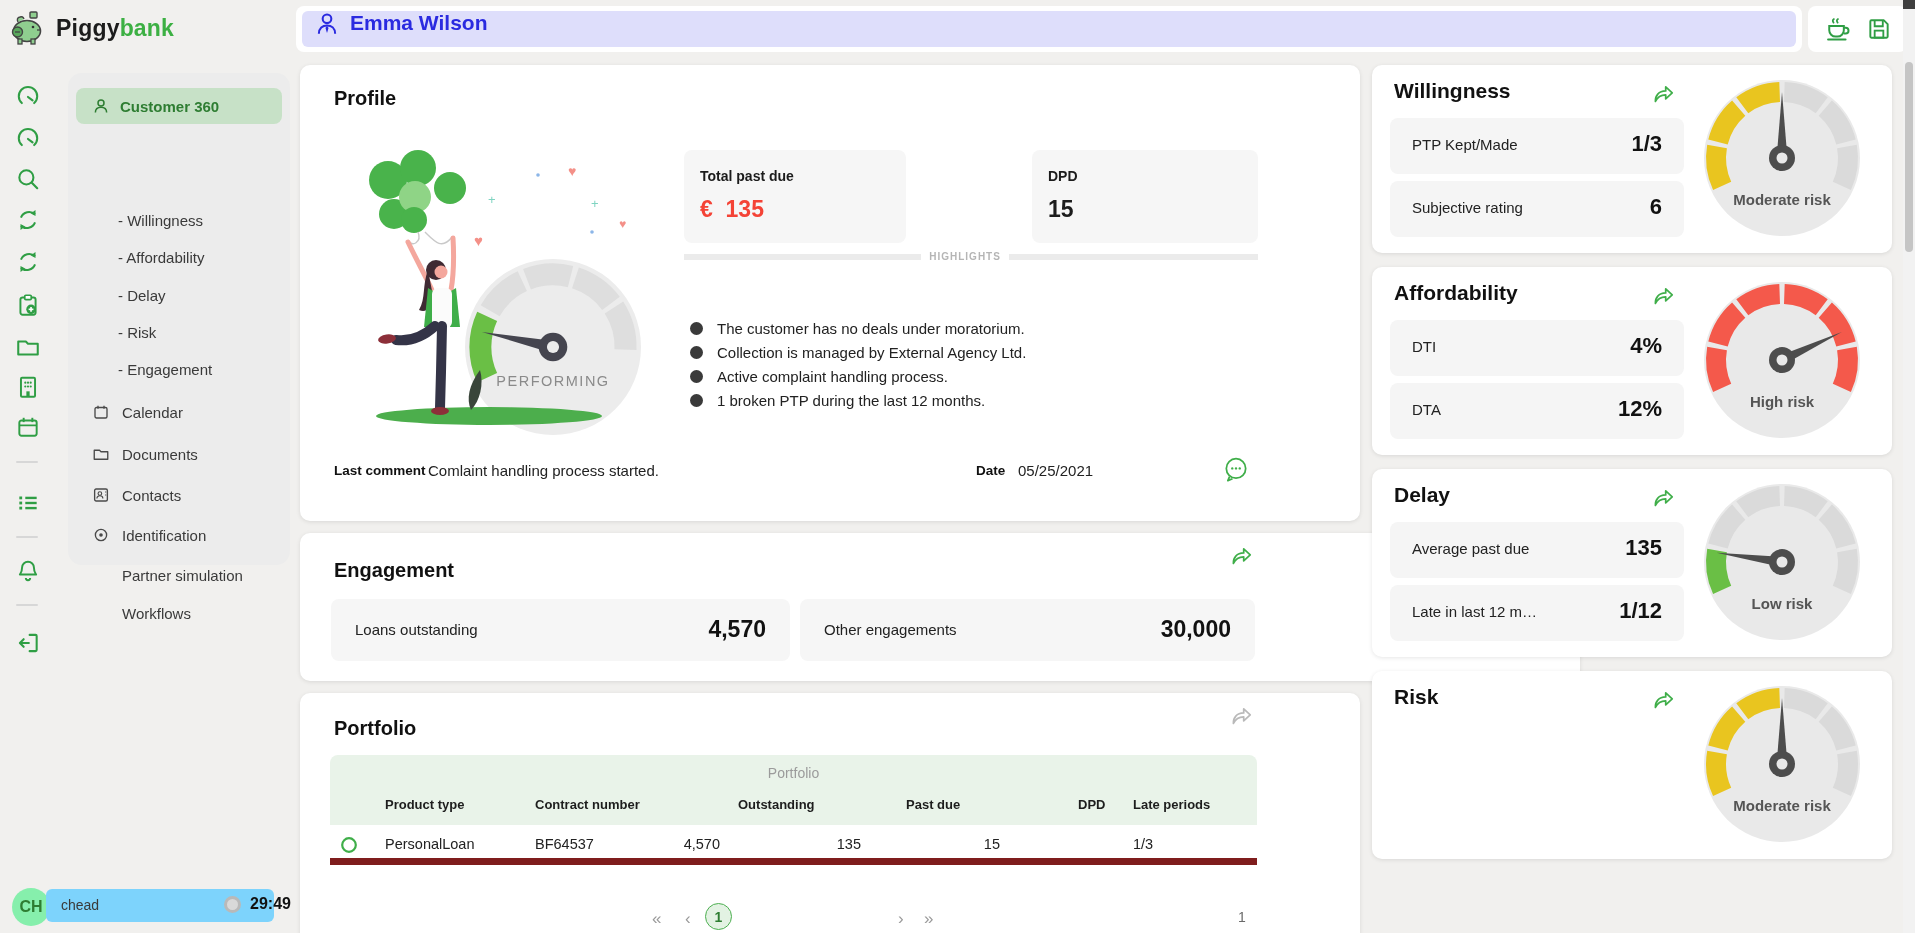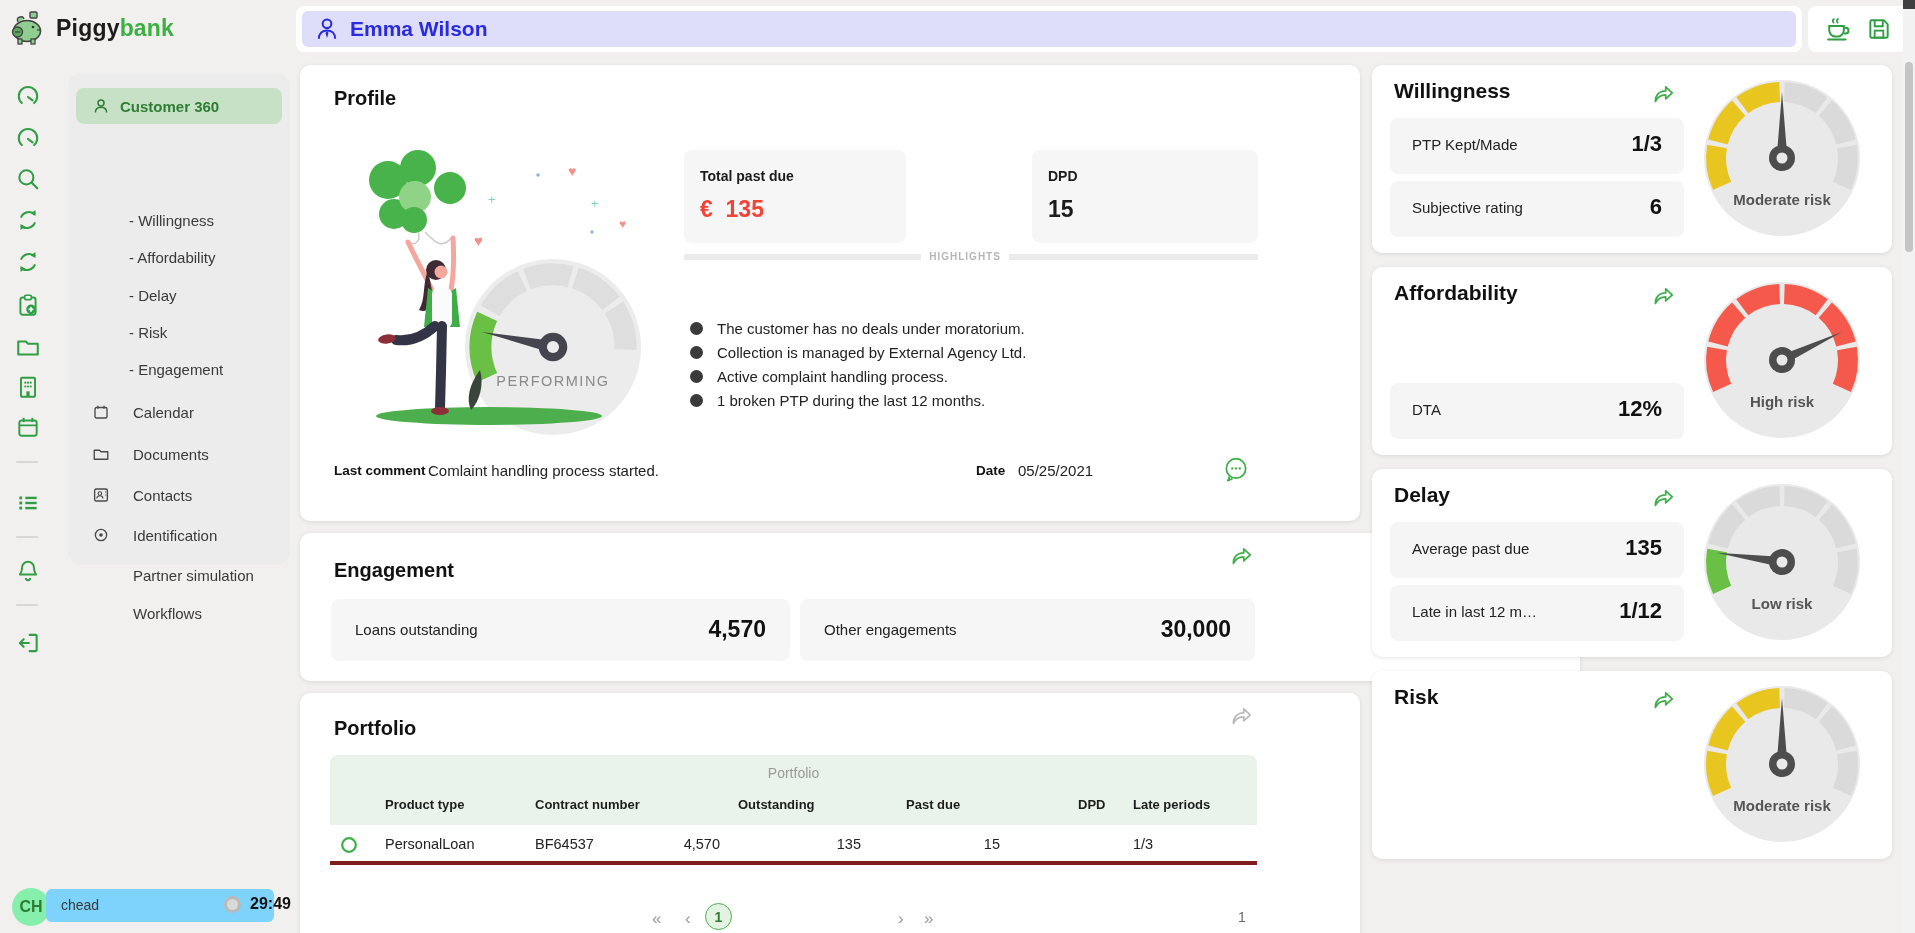--- a/index.html
+++ b/index.html
@@ -19,35 +19,35 @@
             display:flex; align-items:center; justify-content:center; }
 
   
   .brand { position:absolute; left:8px; top:8px; display:flex; align-items:center; gap:8px; }
   .brand-name { font-size:23px; font-weight:bold; letter-spacing:.2px; }
   .brand-name .g { color:#3cb043; }
 
   
   .side { position:absolute; left:68px; top:73px; width:222px; height:492px; background:#ececec; border-radius:14px; }
   .side-item { position:absolute; left:0; width:100%; font-size:15px; color:#3a3a3a; cursor:pointer; display:flex; align-items:center; }
-  .side-item .lbl { margin-left:11px; }
+  .side-item .lbl { margin-left:0; }
   .side-active { position:absolute; left:8px; top:15px; width:206px; height:36px; background:#c7e1c7; border-radius:8px;
                  display:flex; align-items:center; gap:10px; padding-left:16px; color:#2e7d32; font-weight:bold; font-size:15px; cursor:pointer; }
   .sub { padding-left:50px; }
   .withico { padding-left:24px; gap:12px; }
   .user-box { position:absolute; left:46px; top:889px; width:228px; height:33px; background:#7dd3fc; border-radius:6px; }
   .user-box .uname { position:absolute; left:15px; top:8px; font-size:14px; color:#3a3a3a; }
   .user-box .ring { position:absolute; left:178px; top:7px; width:17px; height:17px; border-radius:50%;
                     background:#d9d9d9; border:3px solid #b9b9b9; }
   .user-box .timer { position:absolute; left:204px; top:6px; font-size:16px; font-weight:bold; color:#111; }
 
   
   .topwrap { position:absolute; left:296px; top:6px; width:1506px; height:46px; background:#fff; border-radius:8px; }
   .banner { position:absolute; left:6px; top:5px; width:1494px; height:36px; background:#dedefb; border-radius:6px;
-            display:flex; align-items:center; gap:10px; padding-left:12px; cursor:pointer; }
+            display:flex; gap:10px; padding-left:12px; cursor:pointer; }
   .banner .nm { font-size:21px; font-weight:bold; color:#2a2ae0; }
   .topicons { position:absolute; left:1808px; top:6px; width:99px; height:46px; background:#fff; border-radius:8px;
               display:flex; align-items:center; justify-content:center; gap:14px; }
 
   
   .hl-row { position:absolute; left:384px; top:186px; width:574px; display:flex; align-items:center; gap:8px; }
   .hl-bar { height:6px; background:#ebebeb; flex:1; }
   .hl-txt { font-size:10px; font-weight:bold; color:#b5b5b5; letter-spacing:1px; }
   .bullet-row { position:absolute; left:390px; width:600px; height:22px; display:flex; align-items:center; gap:14px; }
   .bullet-dot { width:13px; height:13px; border-radius:50%; background:#3a3a3a; flex:none; }
@@ -55,21 +55,21 @@
   .minilbl { font-size:13.5px; font-weight:bold; color:#111; }
   .minival { font-size:15px; color:#222; }
 
   
   .kv-label { font-size:15px; color:#222; }
   .kv-value { font-size:23px; font-weight:bold; color:#111; }
   .tbl { position:absolute; left:30px; top:62px; width:927px; }
   .tbl-band { position:relative; height:70px; background:#e9f3e9; border-radius:8px 8px 0 0; }
   .tbl-cap { position:absolute; top:10px; width:100%; text-align:center; font-size:14px; color:#9b9b9b; }
   .th { position:absolute; top:42px; font-size:13px; font-weight:bold; color:#1d1d1d; }
-  .tbl-row { position:relative; height:40px; background:#fff; border-bottom:4px solid #7f1d1d; cursor:pointer; }
+  .tbl-row { position:relative; height:40px; background:#fff; border-bottom:7px solid #7f1d1d; cursor:pointer; }
   .td { position:absolute; top:11px; font-size:14.5px; color:#222; }
   .num { text-align:right; width:90px; }
   .pgbtn { position:absolute; font-size:17px; color:#9a9a9a; cursor:pointer; }
   .pgnum { position:absolute; width:27px; height:27px; border-radius:50%; background:#e3f2e3; border:1.5px solid #4caf50;
            color:#2e7d32; font-weight:bold; font-size:14px; display:flex; align-items:center; justify-content:center; cursor:pointer; }
 
   
   .rcard { position:absolute; left:1372px; width:520px; height:188px; background:#fff; border-radius:10px; box-shadow:0 1px 4px rgba(0,0,0,.10); }
   .rcard h2 { position:absolute; left:22px; top:14px; font-size:21px; color:#111; }
   .rshare { position:absolute; left:278px; top:18px; cursor:pointer; }
@@ -464,20 +464,24 @@
       <circle cx="80" cy="80" r="5.5" fill="#e9e9e9"></circle>
     <text x="80" y="127" text-anchor="middle" class="glabel">Moderate risk</text>
   </svg>
 </section>
 
 <section class="rcard" style="top:267px">
   <h2>Affordability</h2>
   <svg class="rshare" width="26" height="22" viewBox="0 0 24 20">
       <use href="#share-arrow" stroke="#3fae49"></use>
     </svg>
+  <div class="rrow" style="top:53px">
+    <span class="l">DTI</span>
+    <span class="v">4%</span>
+  </div>
   <div class="rrow" style="top:116px">
     <span class="l">DTA</span>
     <span class="v">12%</span>
   </div>
   <svg class="gwrap" viewBox="0 0 160 160">
     <circle cx="80" cy="80" r="78" fill="#e9e9e9"></circle>
     <use href="#gs1" class="sr"></use>
       <use href="#gs2" class="sr"></use>
       <use href="#gs3" class="sr"></use>
     <use href="#gs4" class="sr"></use>

